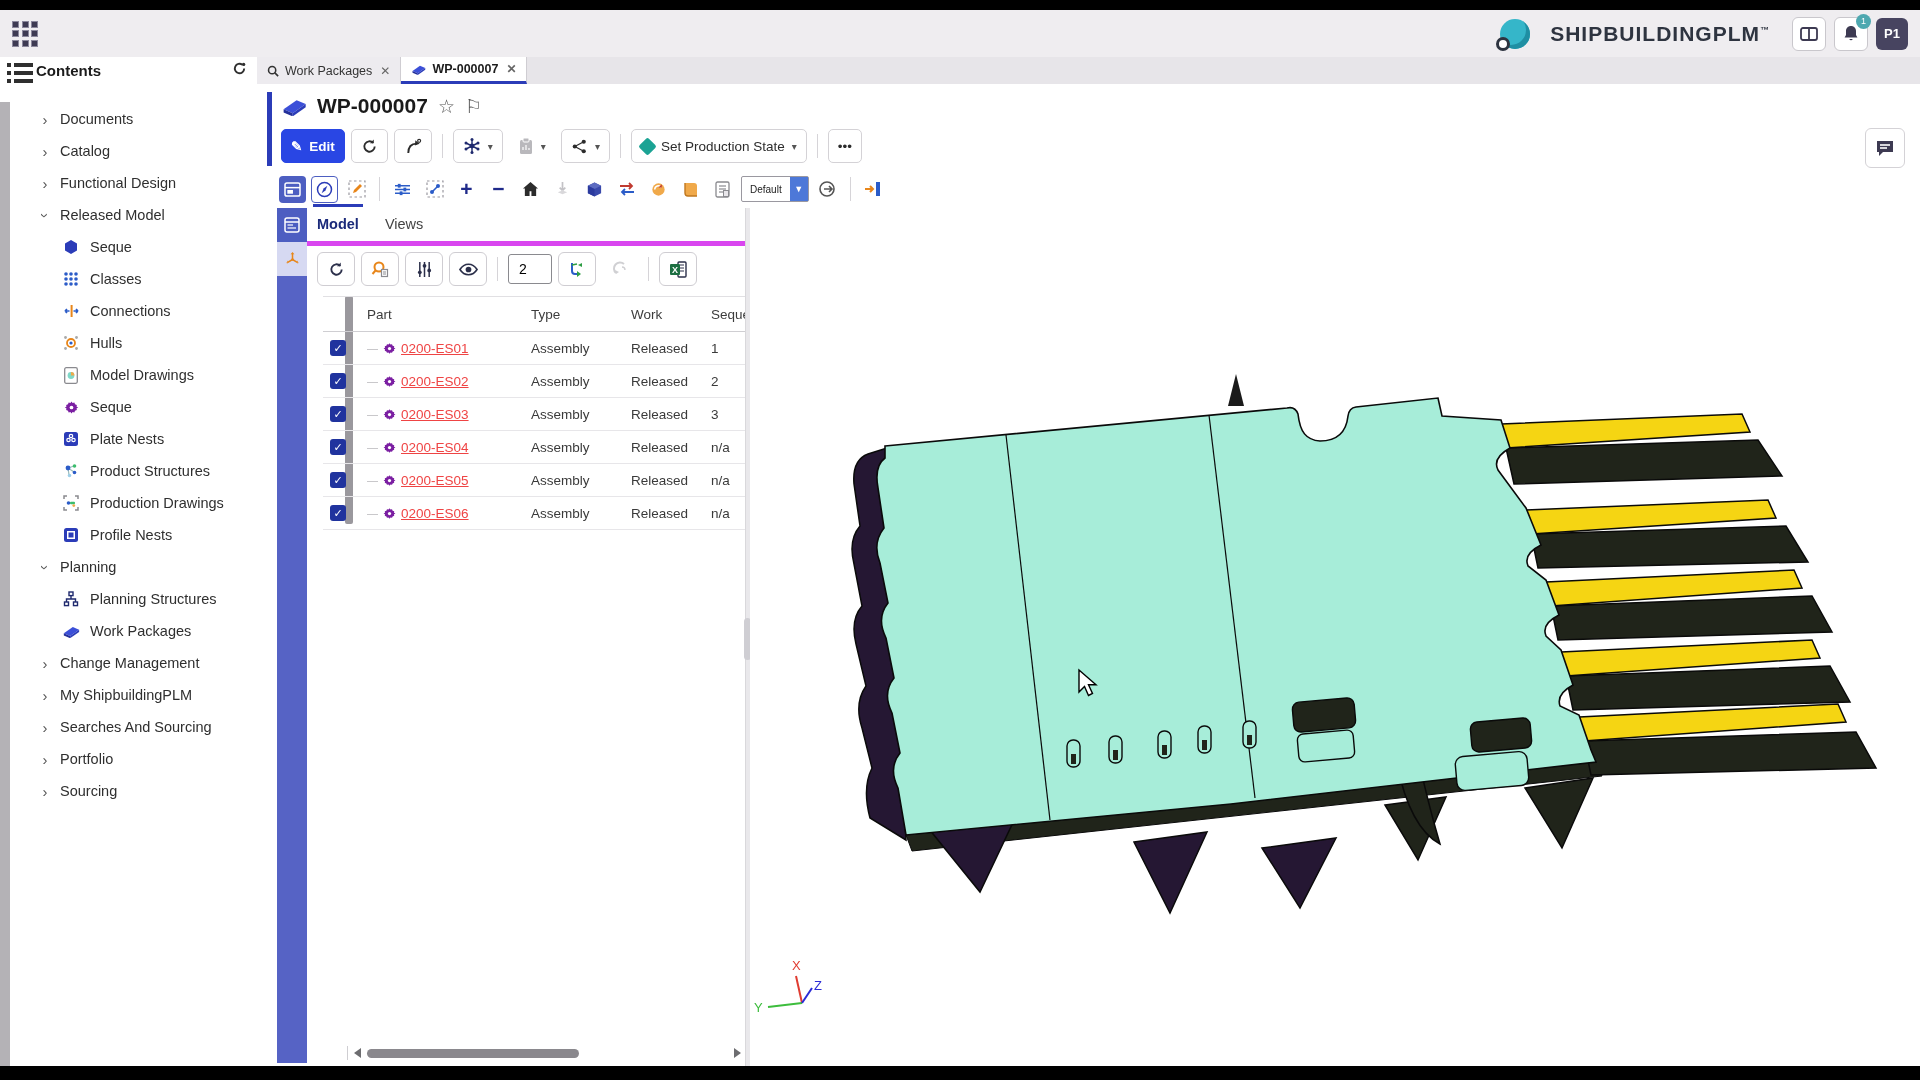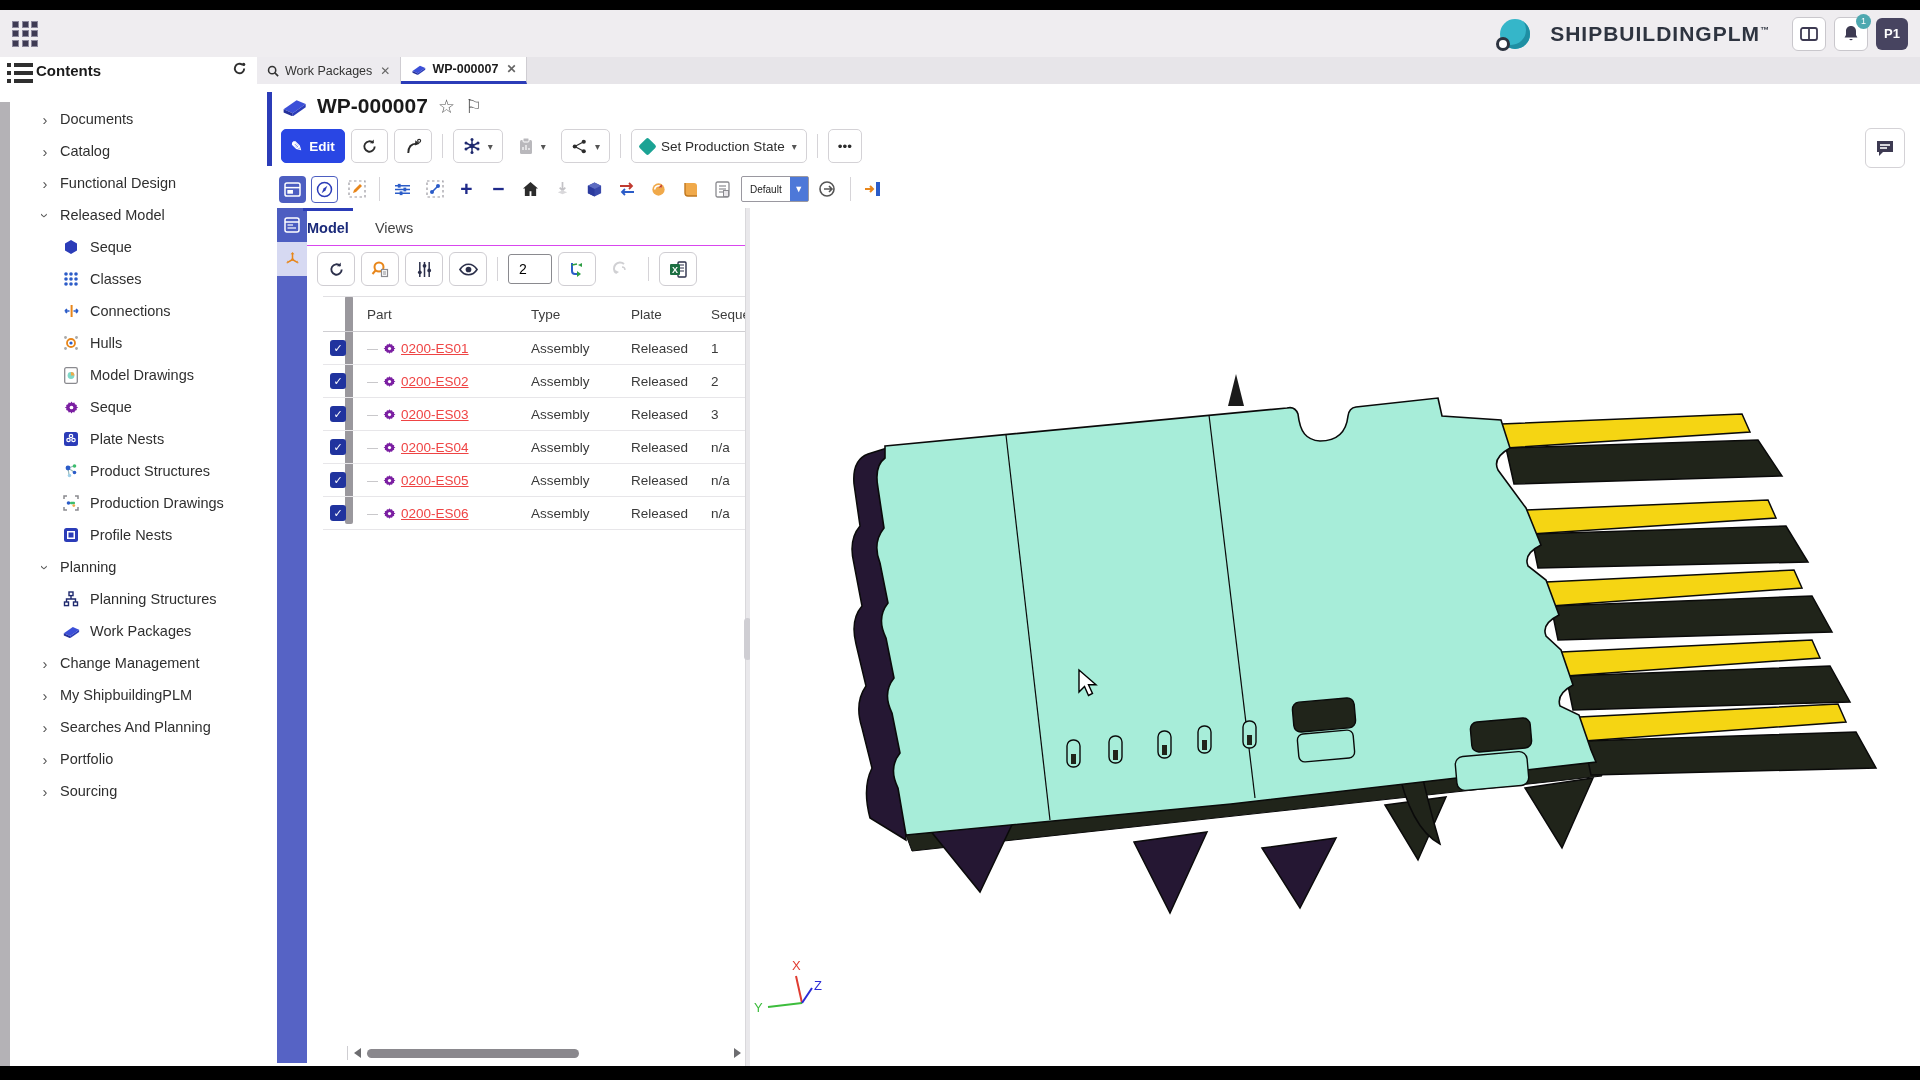--- a/index.html
+++ b/index.html
@@ -64,21 +64,21 @@
   .dropdown .dbtn{width:18px;height:100%;background:#4d78d8;color:#fff;font-size:9px;display:flex;align-items:center;justify-content:center;}
   
   .lower{position:absolute;left:0;top:124px;width:1663px;height:858px;display:flex;}
   .ministrip{width:30px;margin-left:20px;display:flex;flex-direction:column;}
   .mini-ibtn{width:30px;height:34px;display:flex;align-items:center;justify-content:center;cursor:pointer;}
   .mini-ibtn.sel{background:#4d5ec1;}
   .mini-ibtn.axes{background:#d6d9f2;}
   .bluefill{flex:1;background:#5663c5;margin-bottom:3px;}
   
   .modelpanel{width:438px;position:relative;background:#fff;}
-  .ptabs{height:38px;display:flex;align-items:flex-end;gap:26px;border-bottom:1px solid #d946ef;box-sizing:border-box;}
+  .ptabs{height:38px;display:flex;align-items:flex-end;gap:26px;padding-left:10px;border-bottom:5px solid #d946ef;box-sizing:border-box;}
   .ptab{font-size:14.5px;padding-bottom:9px;color:#444;cursor:pointer;position:relative;}
   .ptab.active{color:#1b2a7a;font-weight:bold;}
   .ptab.active:before{content:"";position:absolute;top:-12px;left:-4px;right:-4px;height:3px;background:#2b3cb8;}
   .ptoolbar{height:46px;display:flex;align-items:center;gap:6px;padding-left:10px;}
   .pbtn{width:36px;height:32px;background:#fff;border:1px solid #cfcdd2;border-radius:6px;display:flex;align-items:center;justify-content:center;cursor:pointer;}
   .level-input{width:44px;height:30px;border:1.5px solid #8a8a8f;border-radius:3px;font-size:14px;text-align:left;padding-left:10px;font-family:"Liberation Sans",sans-serif;box-sizing:border-box;}
   
   .tbl{position:absolute;left:16px;top:88px;width:430px;}
   .thead{display:flex;height:34px;border-top:1px solid #e1e0e3;border-bottom:1px solid #cfced2;align-items:center;font-size:13.5px;color:#3c3c3c;}
   .trow{display:flex;height:32px;align-items:center;border-bottom:1px solid #e7e6e9;font-size:13.5px;color:#3a3a3a;}
@@ -330,21 +330,21 @@
       <div class="titem">
           <span class="chev">›</span>
           <span class="tlabel">Change Management</span>
         </div>
       <div class="titem">
           <span class="chev">›</span>
           <span class="tlabel">My ShipbuildingPLM</span>
         </div>
       <div class="titem">
           <span class="chev">›</span>
-          <span class="tlabel">Searches And Planning</span>
+          <span class="tlabel">Searches And Sourcing</span>
         </div>
       <div class="titem">
           <span class="chev">›</span>
           <span class="tlabel">Portfolio</span>
         </div>
       <div class="titem">
           <span class="chev">›</span>
           <span class="tlabel">Sourcing</span>
         </div>
     </div>
@@ -682,21 +682,21 @@
           </div>
 
           <div class="graybar"></div>
 
           <div class="tbl">
             <div class="thead">
               <div class="c-cb"></div>
                 <div class="c-gap"></div>
               <div class="c-part">Part</div>
               <div class="c-type">Type</div>
-              <div class="c-state">Plate</div>
+              <div class="c-state">Work</div>
               <div class="c-seq">Seque</div>
             </div>
 
             <div class="trow">
               <div class="c-cb">
                   <span class="cb"></span>
                 </div>
                 <div class="c-gap"></div>
               <div class="c-part">
                   <span class="dashlead">—</span>

